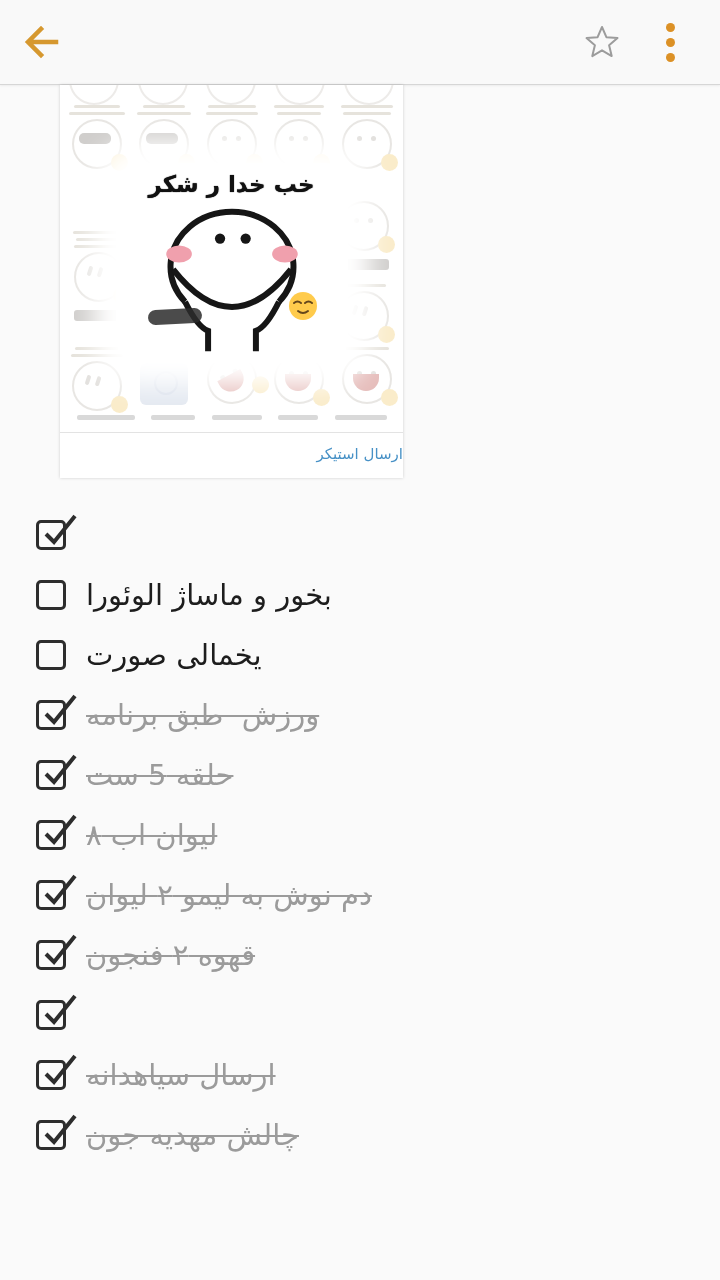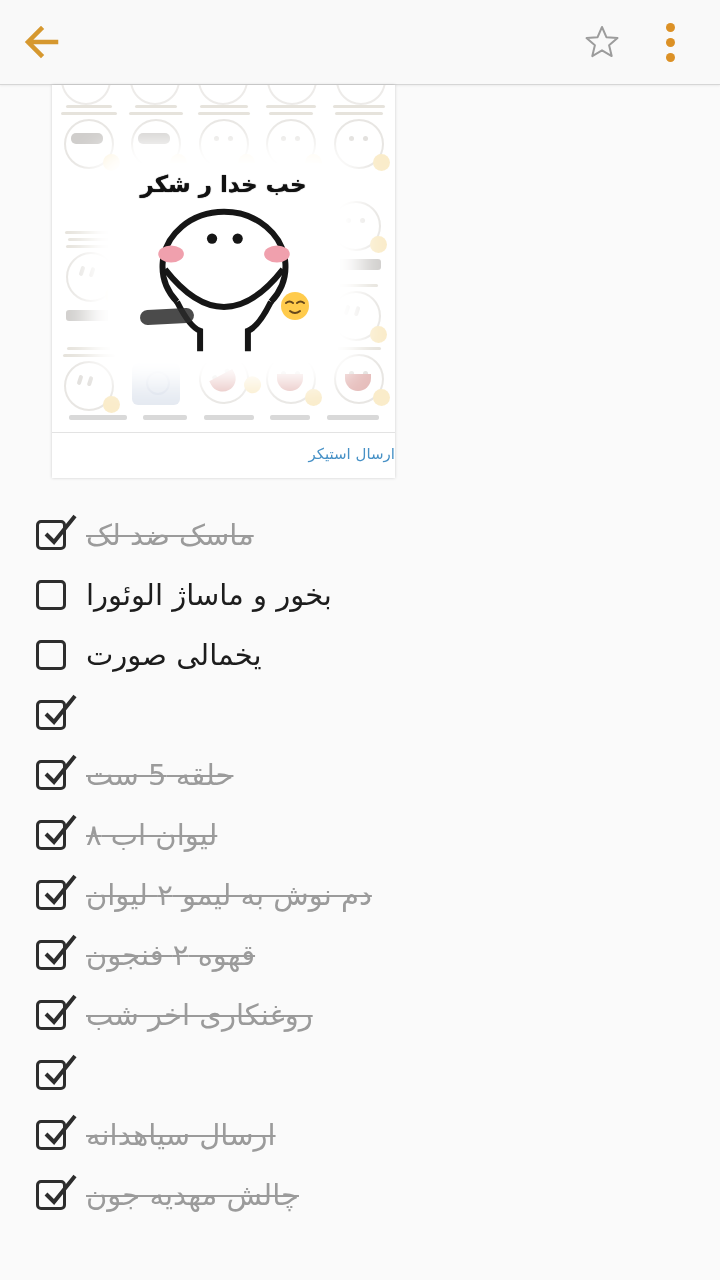--- a/index.html
+++ b/index.html
@@ -16,21 +16,21 @@
   }
   .icon-btn{position:absolute;background:none;border:none;padding:0;margin:0;cursor:pointer;
     display:flex;align-items:center;justify-content:center;width:56px;height:56px;top:14px;}
   .btn-back{left:13px;}
   .btn-star{right:90px;}
   .btn-menu{right:22px;}
   .menu-dots{display:flex;flex-direction:column;gap:6px;}
   .menu-dots i{width:9px;height:9px;border-radius:50%;background:#dc9126;}
   
   .note-image{
-    position:absolute;left:52px;top:85px;width:343px;height:393px;margin:0;
+    position:absolute;left:60px;top:85px;width:343px;height:393px;margin:0;
     background:#ffffff;box-shadow:0 0 3px rgba(0,0,0,.18);overflow:hidden;
   }
   .sticker-bg{position:absolute;inset:0;opacity:.32;}
   .tline{height:3px;background:#b3a996;border-radius:2px;margin:4px auto;}
   .face{width:46px;height:46px;border:2px solid #b9b3a9;border-radius:50%;background:#fff;
     position:relative;margin:4px auto 0;}
   .face .eyes{position:absolute;left:13px;top:15px;width:5px;height:5px;border-radius:50%;
     background:#a9a39a;box-shadow:14px 0 0 #a9a39a;}
   .face.sun .shade{position:absolute;left:5px;top:12px;width:32px;height:11px;background:#6f6a63;
     border-radius:5px;}
@@ -251,40 +251,40 @@
   <div class="send-sticker">ارسال استیکر</div>
 </figure>
 
 <ul class="checklist">
     <li class="row checked">
     <span class="cbx">
       <svg class="check" width="40" height="40" viewBox="0 0 40 40">
         <polyline points="7,22 15,30 36,4" fill="none" stroke="#2d2d2d" stroke-width="4"></polyline>
       </svg>
     </span>
-    <span class="label">ماسک ضد لک</span>
   </li>
     <li class="row">
     <span class="cbx">
       
     </span>
     <span class="label">بخور و ماساژ الوئورا</span>
   </li>
     <li class="row">
     <span class="cbx">
       
     </span>
     <span class="label">یخمالی صورت</span>
   </li>
     <li class="row checked">
     <span class="cbx">
       <svg class="check" width="40" height="40" viewBox="0 0 40 40">
         <polyline points="7,22 15,30 36,4" fill="none" stroke="#2d2d2d" stroke-width="4"></polyline>
       </svg>
     </span>
+    <span class="label">ورزش  طبق برنامه</span>
   </li>
     <li class="row checked">
     <span class="cbx">
       <svg class="check" width="40" height="40" viewBox="0 0 40 40">
         <polyline points="7,22 15,30 36,4" fill="none" stroke="#2d2d2d" stroke-width="4"></polyline>
       </svg>
     </span>
     <span class="label">حلقه 5 ست</span>
   </li>
     <li class="row checked">
@@ -310,28 +310,20 @@
       </svg>
     </span>
     <span class="label">قهوه ۲ فنجون</span>
   </li>
     <li class="row checked">
     <span class="cbx">
       <svg class="check" width="40" height="40" viewBox="0 0 40 40">
         <polyline points="7,22 15,30 36,4" fill="none" stroke="#2d2d2d" stroke-width="4"></polyline>
       </svg>
     </span>
-    <span class="label">روغنکاری اخر شب</span>
-  </li>
-    <li class="row checked">
-    <span class="cbx">
-      <svg class="check" width="40" height="40" viewBox="0 0 40 40">
-        <polyline points="7,22 15,30 36,4" fill="none" stroke="#2d2d2d" stroke-width="4"></polyline>
-      </svg>
-    </span>
   </li>
     <li class="row checked">
     <span class="cbx">
       <svg class="check" width="40" height="40" viewBox="0 0 40 40">
         <polyline points="7,22 15,30 36,4" fill="none" stroke="#2d2d2d" stroke-width="4"></polyline>
       </svg>
     </span>
     <span class="label">ارسال سیاهدانه</span>
   </li>
     <li class="row checked">

